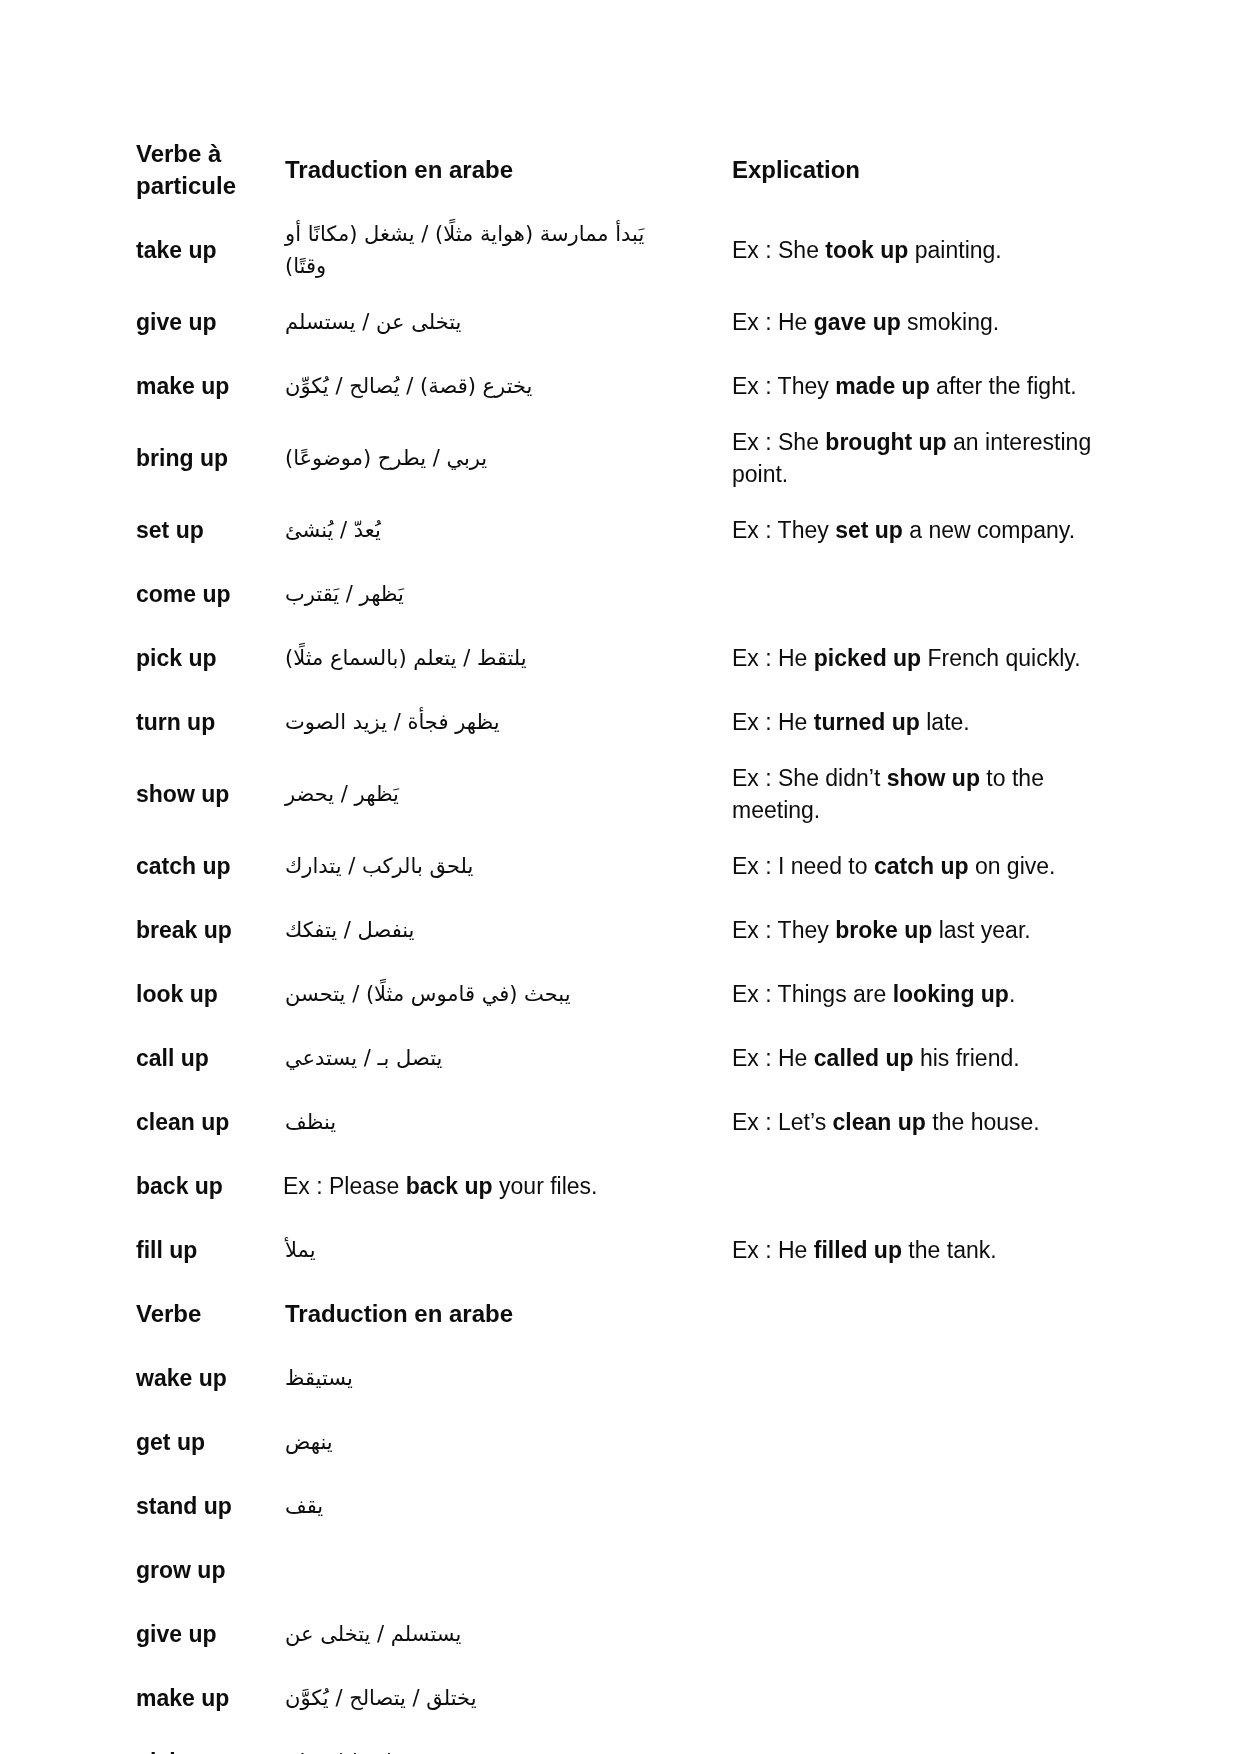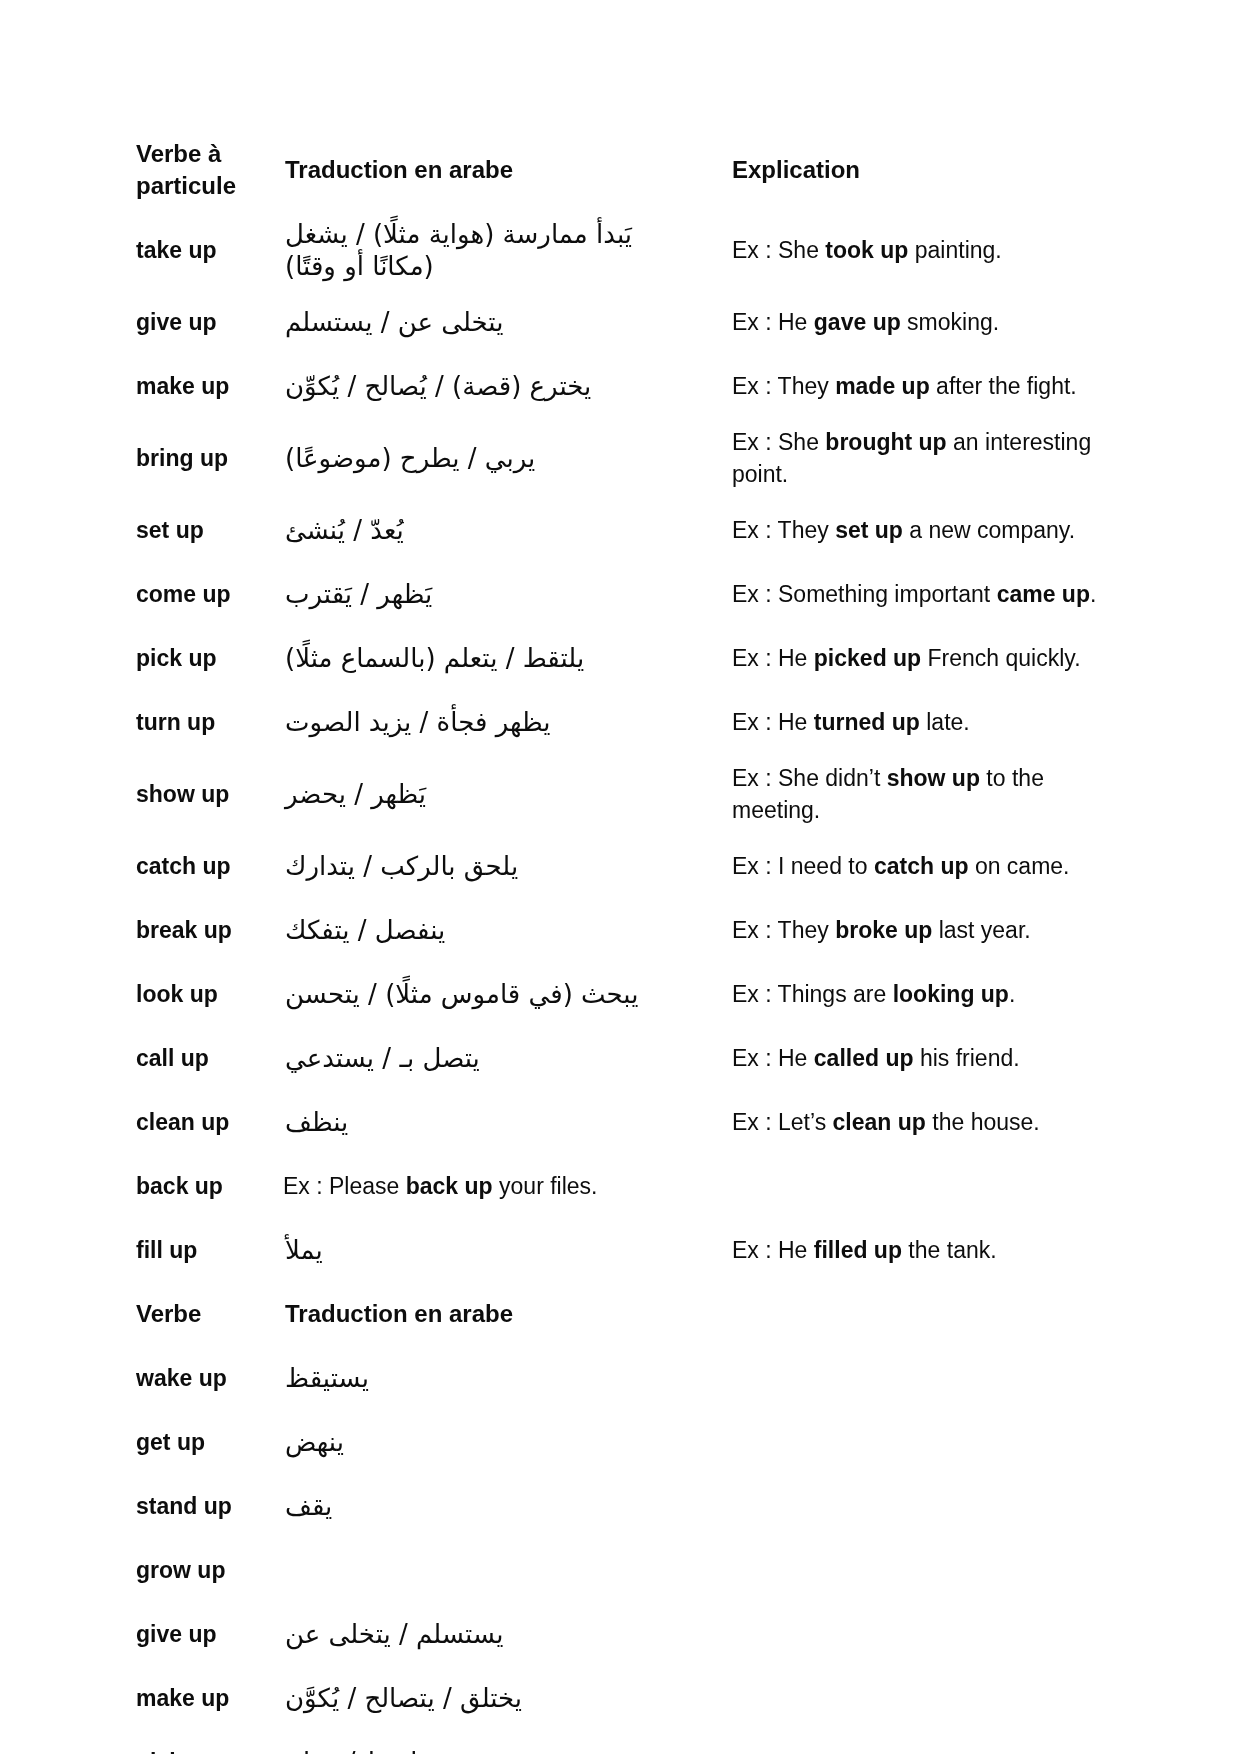--- a/index.html
+++ b/index.html
@@ -30,21 +30,21 @@
   }
   .vrow .cell { box-sizing: border-box; }
   .verb-cell {
     font-weight: bold;
     padding-right: 10px;
   }
   .arabic-cell {
     direction: rtl;
     text-align: left;
     font-family: "DejaVu Sans", sans-serif;
-    font-size: 26px;
+    font-size: 21px;
     padding-left: 2px;
     padding-right: 40px;
   }
   .ex-cell b { font-weight: bold; text-align: center; }
   .hdr {
     font-weight: bold;
     font-size: 24px;
   }
   .hdr .arabic-cell, .hdr .verb-cell {
     font-family: "Liberation Sans", sans-serif;
@@ -91,21 +91,20 @@
 
     <div class="vrow">
       <div class="cell verb-cell">set up</div>
       <div class="cell arabic-cell">يُعدّ / يُنشئ</div>
       <div class="cell ex-cell"><span>Ex : They </span><b>set up</b><span> a new company.</span></div>
     </div>
 
     <div class="vrow">
       <div class="cell verb-cell">come up</div>
       <div class="cell arabic-cell">يَظهر / يَقترب</div>
-      <div class="cell ex-cell"><span>Ex : Something important </span><b>came up</b><span>.</span></div>
     </div>
 
     <div class="vrow">
       <div class="cell verb-cell">pick up</div>
       <div class="cell arabic-cell">يلتقط / يتعلم (بالسماع مثلًا)</div>
       <div class="cell ex-cell"><span>Ex : He </span><b>picked up</b><span> French quickly.</span></div>
     </div>
 
     <div class="vrow">
       <div class="cell verb-cell">turn up</div>
@@ -115,21 +114,21 @@
 
     <div class="vrow">
       <div class="cell verb-cell">show up</div>
       <div class="cell arabic-cell">يَظهر / يحضر</div>
       <div class="cell ex-cell"><span>Ex : She didn’t </span><b>show up</b><span> to the meeting.</span></div>
     </div>
 
     <div class="vrow">
       <div class="cell verb-cell">catch up</div>
       <div class="cell arabic-cell">يلحق بالركب / يتدارك</div>
-      <div class="cell ex-cell"><span>Ex : I need to </span><b>catch up</b><span> on came.</span></div>
+      <div class="cell ex-cell"><span>Ex : I need to </span><b>catch up</b><span> on give.</span></div>
     </div>
 
     <div class="vrow">
       <div class="cell verb-cell">break up</div>
       <div class="cell arabic-cell">ينفصل / يتفكك</div>
       <div class="cell ex-cell"><span>Ex : They </span><b>broke up</b><span> last year.</span></div>
     </div>
 
     <div class="vrow">
       <div class="cell verb-cell">look up</div>

